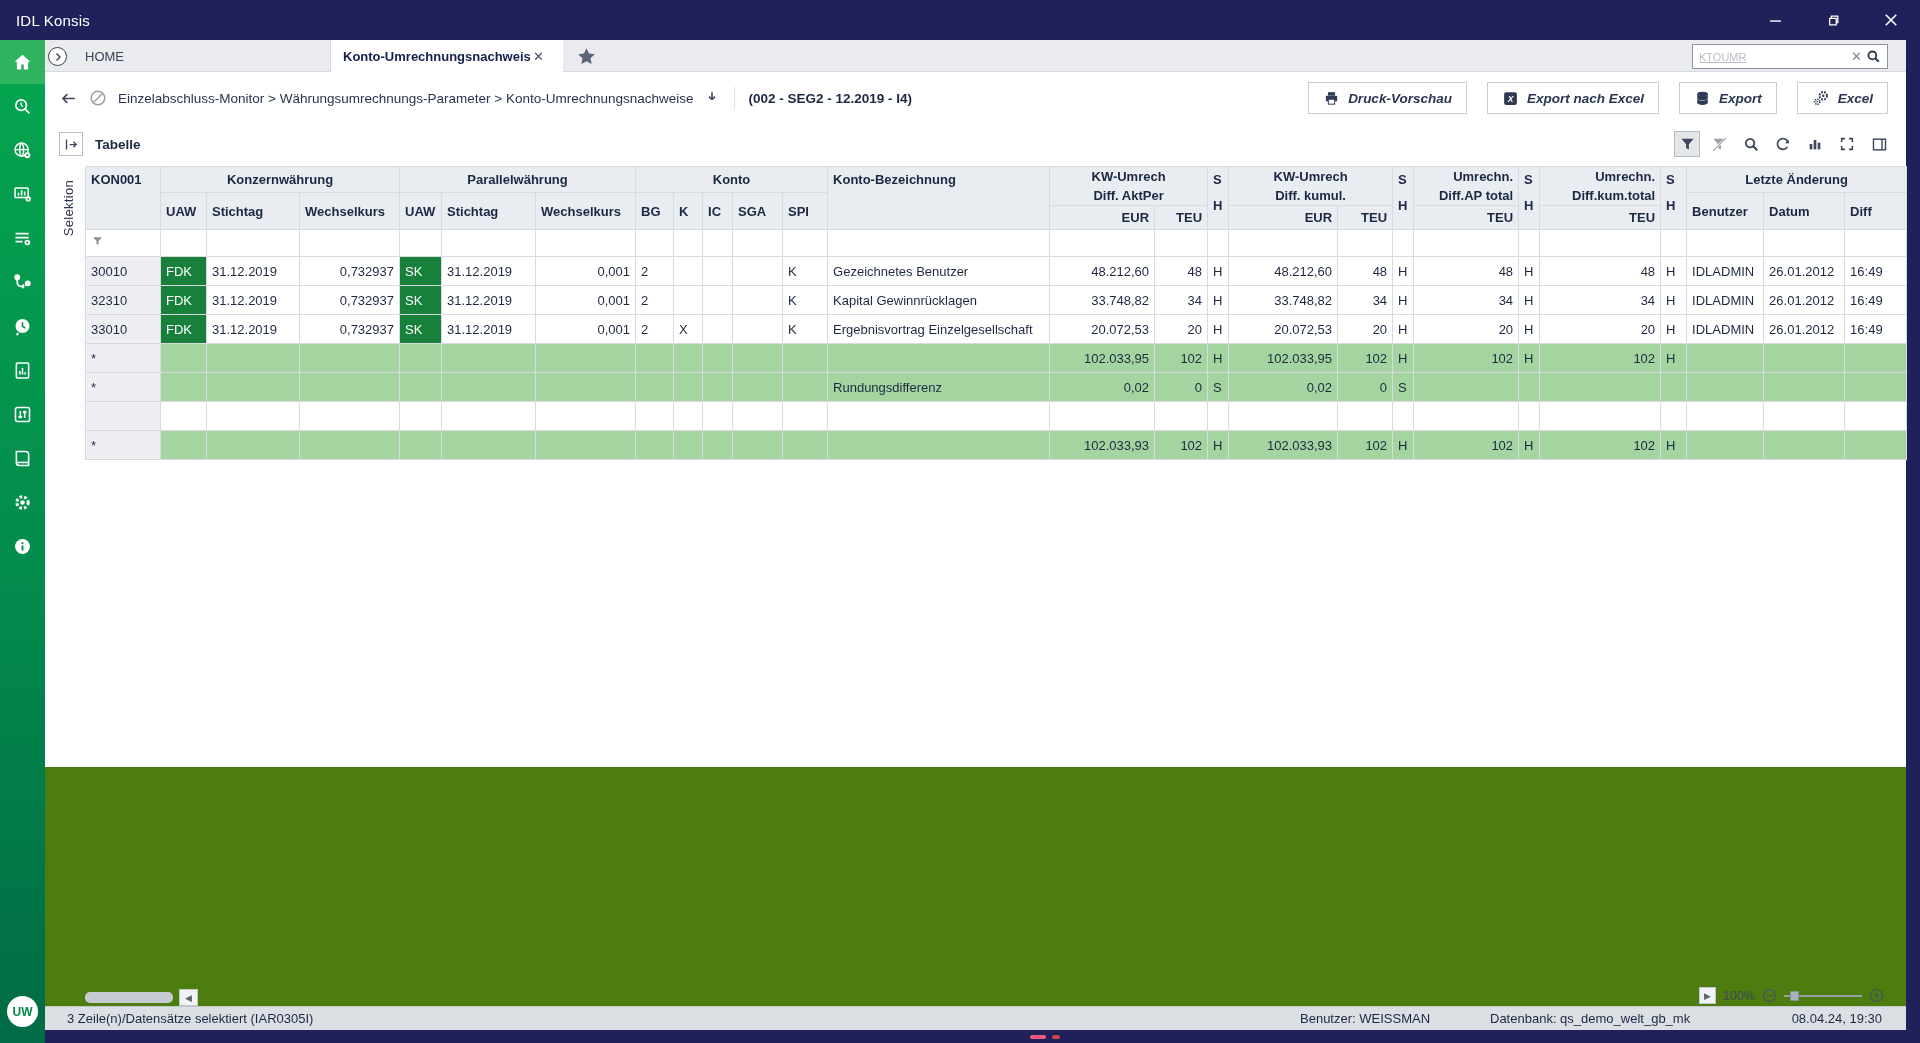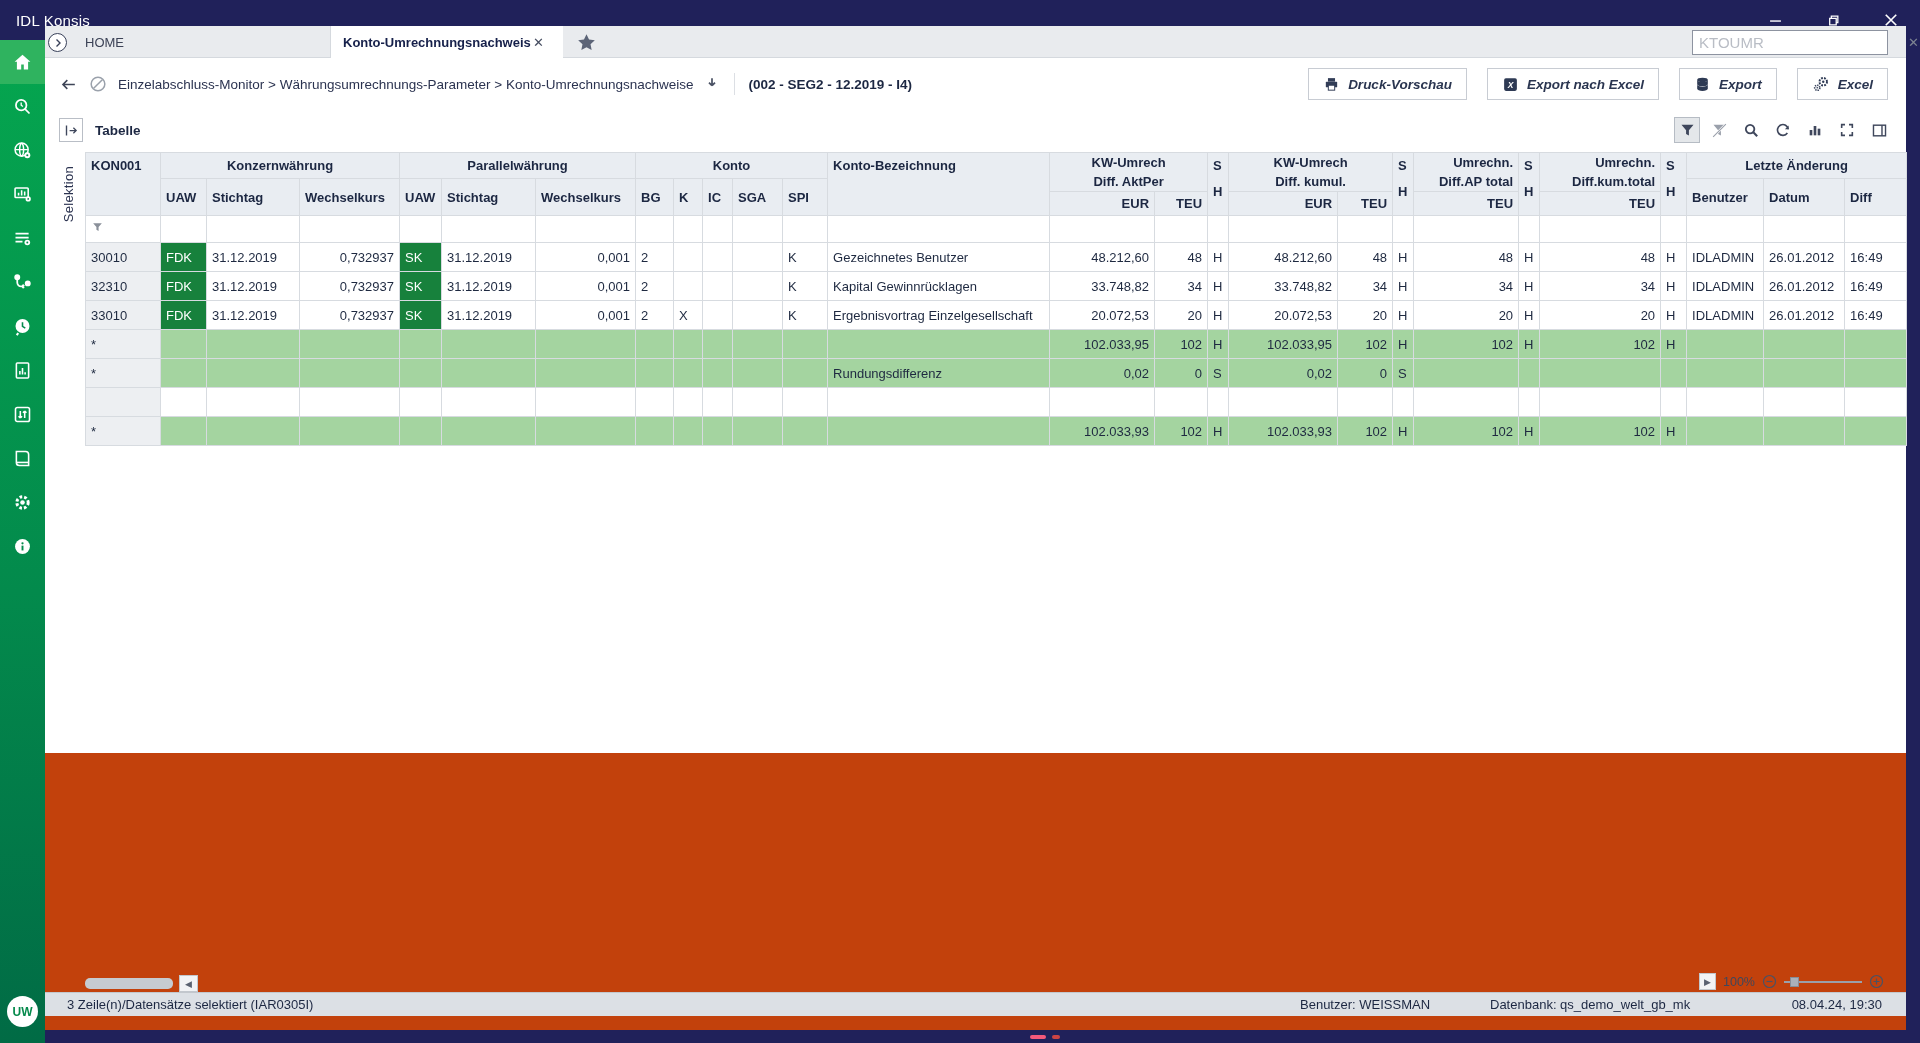--- a/index.html
+++ b/index.html
@@ -1,56 +1,56 @@
 <!DOCTYPE html>
 <html><head>
 <meta charset="utf-8">
 <style>
   * { margin:0; padding:0; box-sizing:border-box; }
   html,body { background:#101233; }
   .screen { position:relative; width:1920px; height:1043px; overflow:hidden;
-    font-family:"Liberation Sans", sans-serif; background:#c2410c;padding-left:36px; }
+    font-family:"Liberation Sans", sans-serif; background:#4d7c0f;padding-left:36px; }
 
   
   .titlebar { position:absolute; left:0; top:0; width:1920px; height:40px;
     background:#20215a; color:#fff; display:flex; align-items:center; }
   .titlebar .title { font-size:15px; padding-left:16px; letter-spacing:.2px; }
   .win-controls { position:absolute; right:0; top:0; height:40px; display:flex; }
   .win-btn { width:58px; height:40px; display:flex; align-items:center; justify-content:center; color:#fff; }
 
   
   .sidebar { position:absolute; left:0; top:40px; width:45px; height:1003px;
     background:linear-gradient(180deg,#05a64f 0%, #038a4c 55%, #016b45 100%); z-index:5; }
   .side-item { width:45px; height:44px; display:flex; align-items:center; justify-content:center; color:#fff; }
   .side-item.active { background:#2fb35f; }
   .side-item svg { width:21px; height:21px; }
   .avatar { position:absolute; left:7px; bottom:16px; width:31px; height:31px; border-radius:50%;
     background:#fff; color:#068a4c; font-size:12px; font-weight:bold; display:flex; align-items:center; justify-content:center; }
 
   
-  .main { position:absolute; left:45px; top:26px; width:1861px; height:727px; background:#fff; }
+  .main { position:absolute; left:45px; top:40px; width:1861px; height:727px; background:#fff; }
   .right-strip { position:absolute; right:0; top:40px; width:14px; height:1003px; background:#20215a; }
   .bottom-strip { position:absolute; left:0; top:1030px; width:1920px; height:13px; background:#20215a; }
   .task-mark { position:absolute; top:1035px; left:1030px; width:16px; height:4px; background:#f4597b; border-radius:2px; }
   .task-mark2 { position:absolute; top:1035px; left:1052px; width:8px; height:4px; background:#c44; border-radius:2px; }
 
   
   .tabrow { position:relative; height:32px; background:#e9ebee; border-bottom:1px solid #d5d9de; }
   .chevron-btn { position:absolute; left:3px; top:7px; width:19px; height:19px; border-radius:50%;
     background:#fff; border:1px solid #39415a; color:#39415a; display:flex; align-items:center; justify-content:center; }
   .tab { position:absolute; top:0; height:32px; display:flex; align-items:center; font-size:13px; color:#3c4256; }
   .tab-home { left:24px; width:262px; padding-left:16px; border-right:1px solid #d5d9de; }
   .tab-active { left:286px; width:232px; background:#fff; color:#16204a; font-weight:bold; padding:0 8px 0 12px; }
   .tab-active .tab-label { width:188px; overflow:hidden; white-space:nowrap; }
   .tab-close { margin-left:2px; color:#454c60; font-size:13px; font-weight:normal; }
   .tab-star { left:518px; width:46px; display:flex; align-items:center; justify-content:center; }
   .search-wrap { position:absolute; right:18px; top:4px; width:196px; height:25px; background:#fff;
     border:1px solid #8d93a0; display:flex; align-items:center; }
-  .search-input { flex:1; border:none; outline:none; font-size:15px; color:#b9bdc5; padding:0 6px;
-    font-family:"Liberation Sans",sans-serif; background:transparent; }
+  .search-input { flex:1; border:none; outline:none; font-size:11px; color:#b9bdc5; padding:0 6px;
+    font-family:"Liberation Sans",sans-serif; background:transparent;text-decoration:underline; }
   .search-x { color:#7d8492; font-size:13px; padding:0 4px; }
   .search-mag { color:#2a3550; padding-right:6px; display:flex; }
 
   
   .crumbrow { position:relative; height:52px; background:#fff; display:flex; align-items:center; }
   .crumb-left { display:flex; align-items:center; gap:10px; padding-left:14px; font-size:13.5px; color:#2b3350; }
   .crumb-bold { font-weight:bold; color:#1c2742; }
   .crumb-sep { width:1px; height:22px; background:#dcdfe4; margin:0 4px; }
   .btn-group { position:absolute; right:18px; top:10px; display:flex; gap:20px;font-style:italic; }
   .btn { height:32px; background:#fff; border:1px solid #c8ccd3; display:flex; align-items:center;

